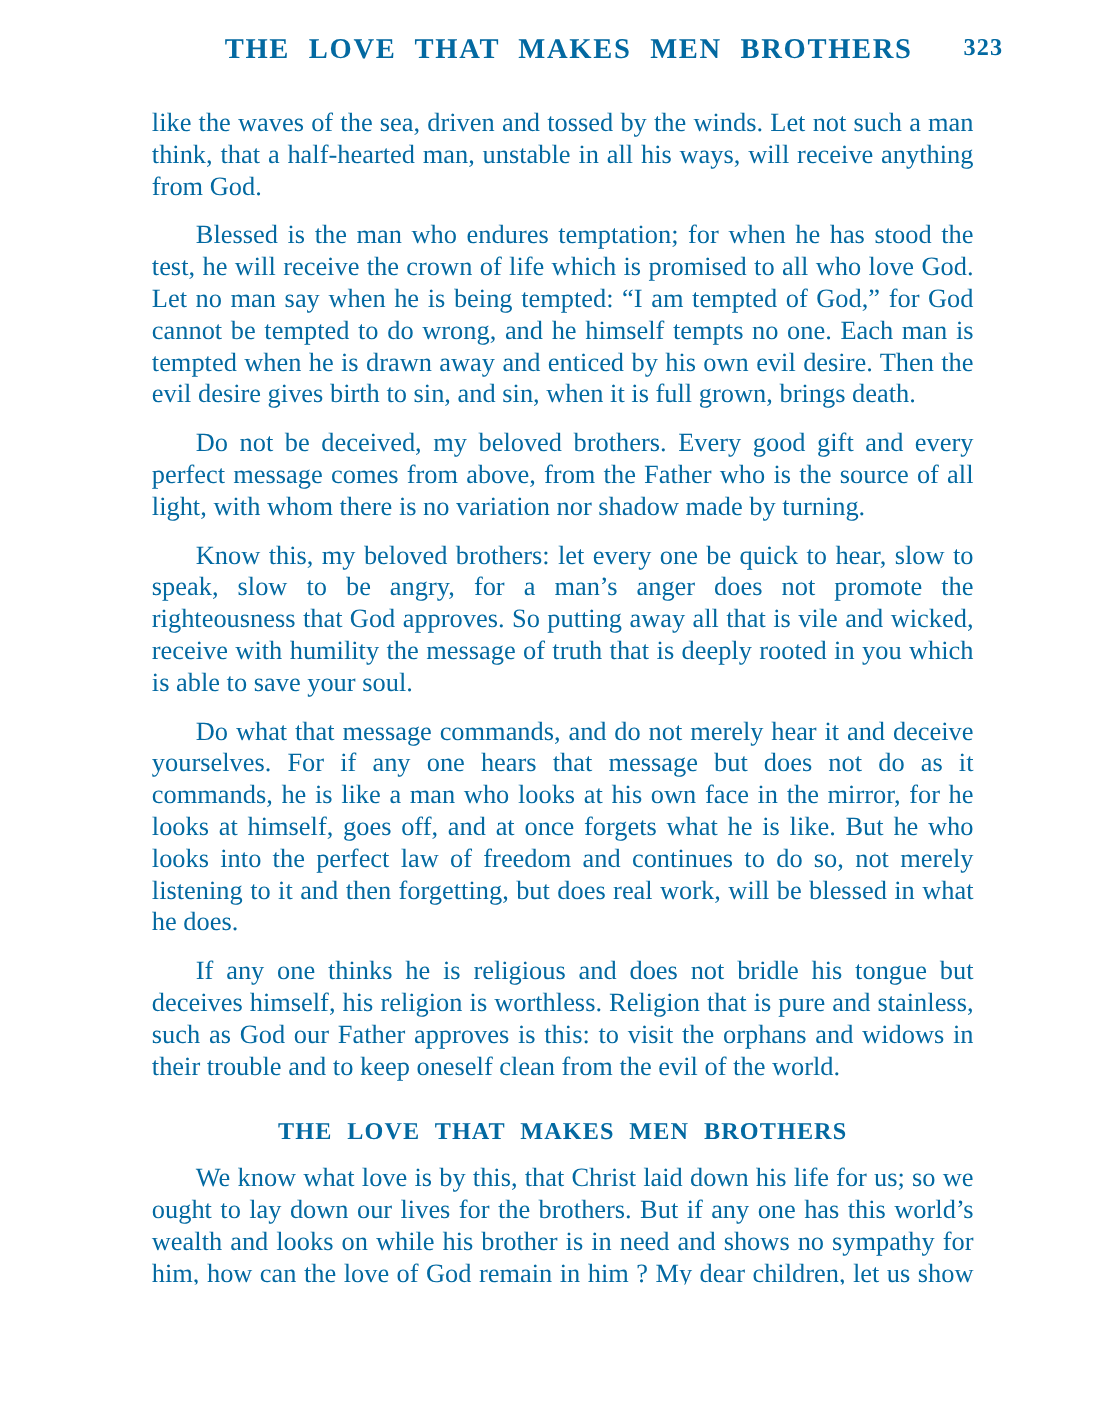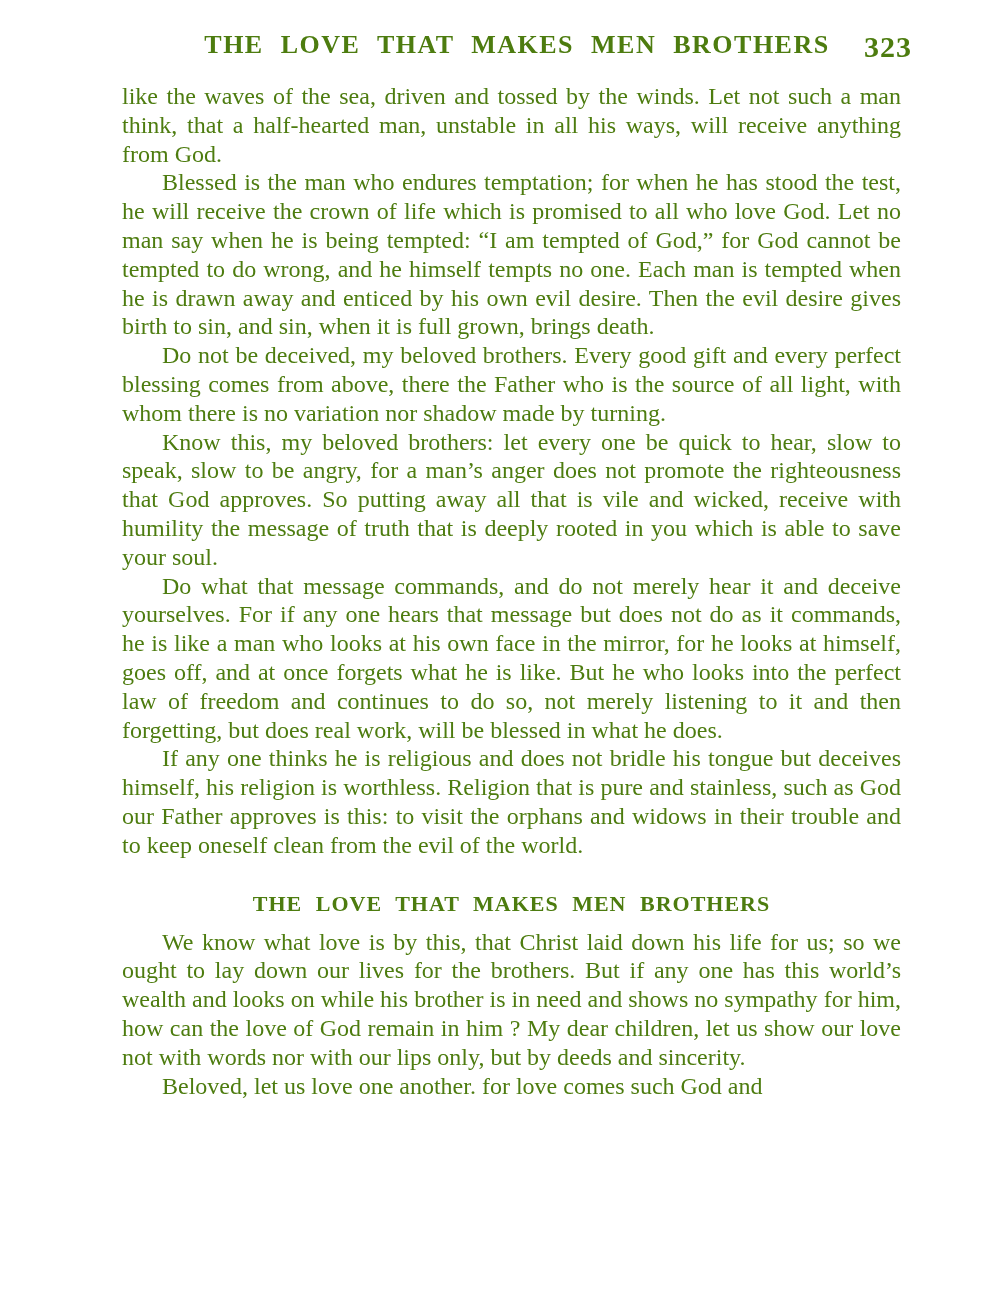--- a/index.html
+++ b/index.html
@@ -7,21 +7,21 @@
     padding: 0;
     background: #ffffff;
   }
   .page {
     position: relative;
     width: 1000px;
     height: 1168px;
     background: #ffffff;
     overflow: hidden;
     font-family: "Liberation Serif", serif;
-    color: #4d7c0f;
+    color: #0369a1;
   }
   .running-header {
     position: absolute;
     top: 30px;
     left: 122px;
     width: 790px;
     height: 32px;
   }
   .running-header .title {
     display: block;
@@ -29,35 +29,35 @@
     font-size: 26px;
     font-weight: bold;
     letter-spacing: 1.5px;
     word-spacing: 9px;
     white-space: nowrap;
   }
   .running-header .page-number {
     position: absolute;
     right: 0;
     top: 0;
-    font-size: 30px;
+    font-size: 22px;
     font-weight: bold;
     letter-spacing: 1px;
   }
   .body-text {
     position: absolute;
     top: 82px;
     left: 122px;
     width: 779px;
     font-size: 24px;
     line-height: 28.8px;
     text-align: justify;
   }
   .body-text p {
-    margin: 0;
+    margin: 16px;
     padding: 0;
     text-indent: 40px;
   }
   .body-text p.continuation {
     text-indent: 0;
   }
   .section-heading {
     margin: 31px 0 11px 0;
     text-align: center;
     font-size: 22px;
@@ -74,21 +74,21 @@
 <div class="page">
 
   <div class="running-header">
     <span class="title">THE LOVE THAT MAKES MEN BROTHERS</span>
     <span class="page-number">323</span>
   </div>
 
   <div class="body-text">
     <p class="continuation">like the waves of the sea, driven and tossed by the winds.  Let not such a man think, that a half-hearted man, unstable in all his ways, will receive anything from God.</p>
     <p>Blessed is the man who endures temptation;  for when he has stood the test, he will receive the crown of life which is promised to all who love God.  Let no man say when he is being tempted:  “I am tempted of God,” for God cannot be tempted to do wrong, and he himself tempts no one.  Each man is tempted when he is drawn away and enticed by his own evil desire.  Then the evil desire gives birth to sin, and sin, when it is full grown, brings death.</p>
-    <p>Do not be deceived, my beloved brothers.  Every good gift and every perfect blessing comes from above, there the Father who is the source of all light, with whom there is no variation nor shadow made by turning.</p>
+    <p>Do not be deceived, my beloved brothers.  Every good gift and every perfect message comes from above, from the Father who is the source of all light, with whom there is no variation nor shadow made by turning.</p>
     <p>Know this, my beloved brothers:  let every one be quick to hear, slow to speak, slow to be angry, for a man’s anger does not promote the righteousness that God approves.  So putting away all that is vile and wicked, receive with humility the message of truth that is deeply rooted in you which is able to save your soul.</p>
     <p>Do what that message commands, and do not merely hear it and deceive yourselves.  For if any one hears that message but does not do as it commands, he is like a man who looks at his own face in the mirror, for he looks at himself, goes off, and at once forgets what he is like.  But he who looks into the perfect law of freedom and continues to do so, not merely listening to it and then forgetting, but does real work, will be blessed in what he does.</p>
     <p>If any one thinks he is religious and does not bridle his tongue but deceives himself, his religion is worthless.  Religion that is pure and stainless, such as God our Father approves is this:  to visit the orphans and widows in their trouble and to keep oneself clean from the evil of the world.</p>
 
     <h2 class="section-heading">THE LOVE THAT MAKES MEN BROTHERS</h2>
 
     <p>We know what love is by this, that Christ laid down his life for us;  so we ought to lay down our lives for the brothers.  But if any one has this world’s wealth and looks on while his brother is in need and shows no sympathy for him, how can the love of God remain in him ?  My dear children, let us show our love not with words nor with our lips only, but by deeds and sincerity.</p>
     <p>Beloved, let us love one another. for love comes such God and</p>
   </div>
 

